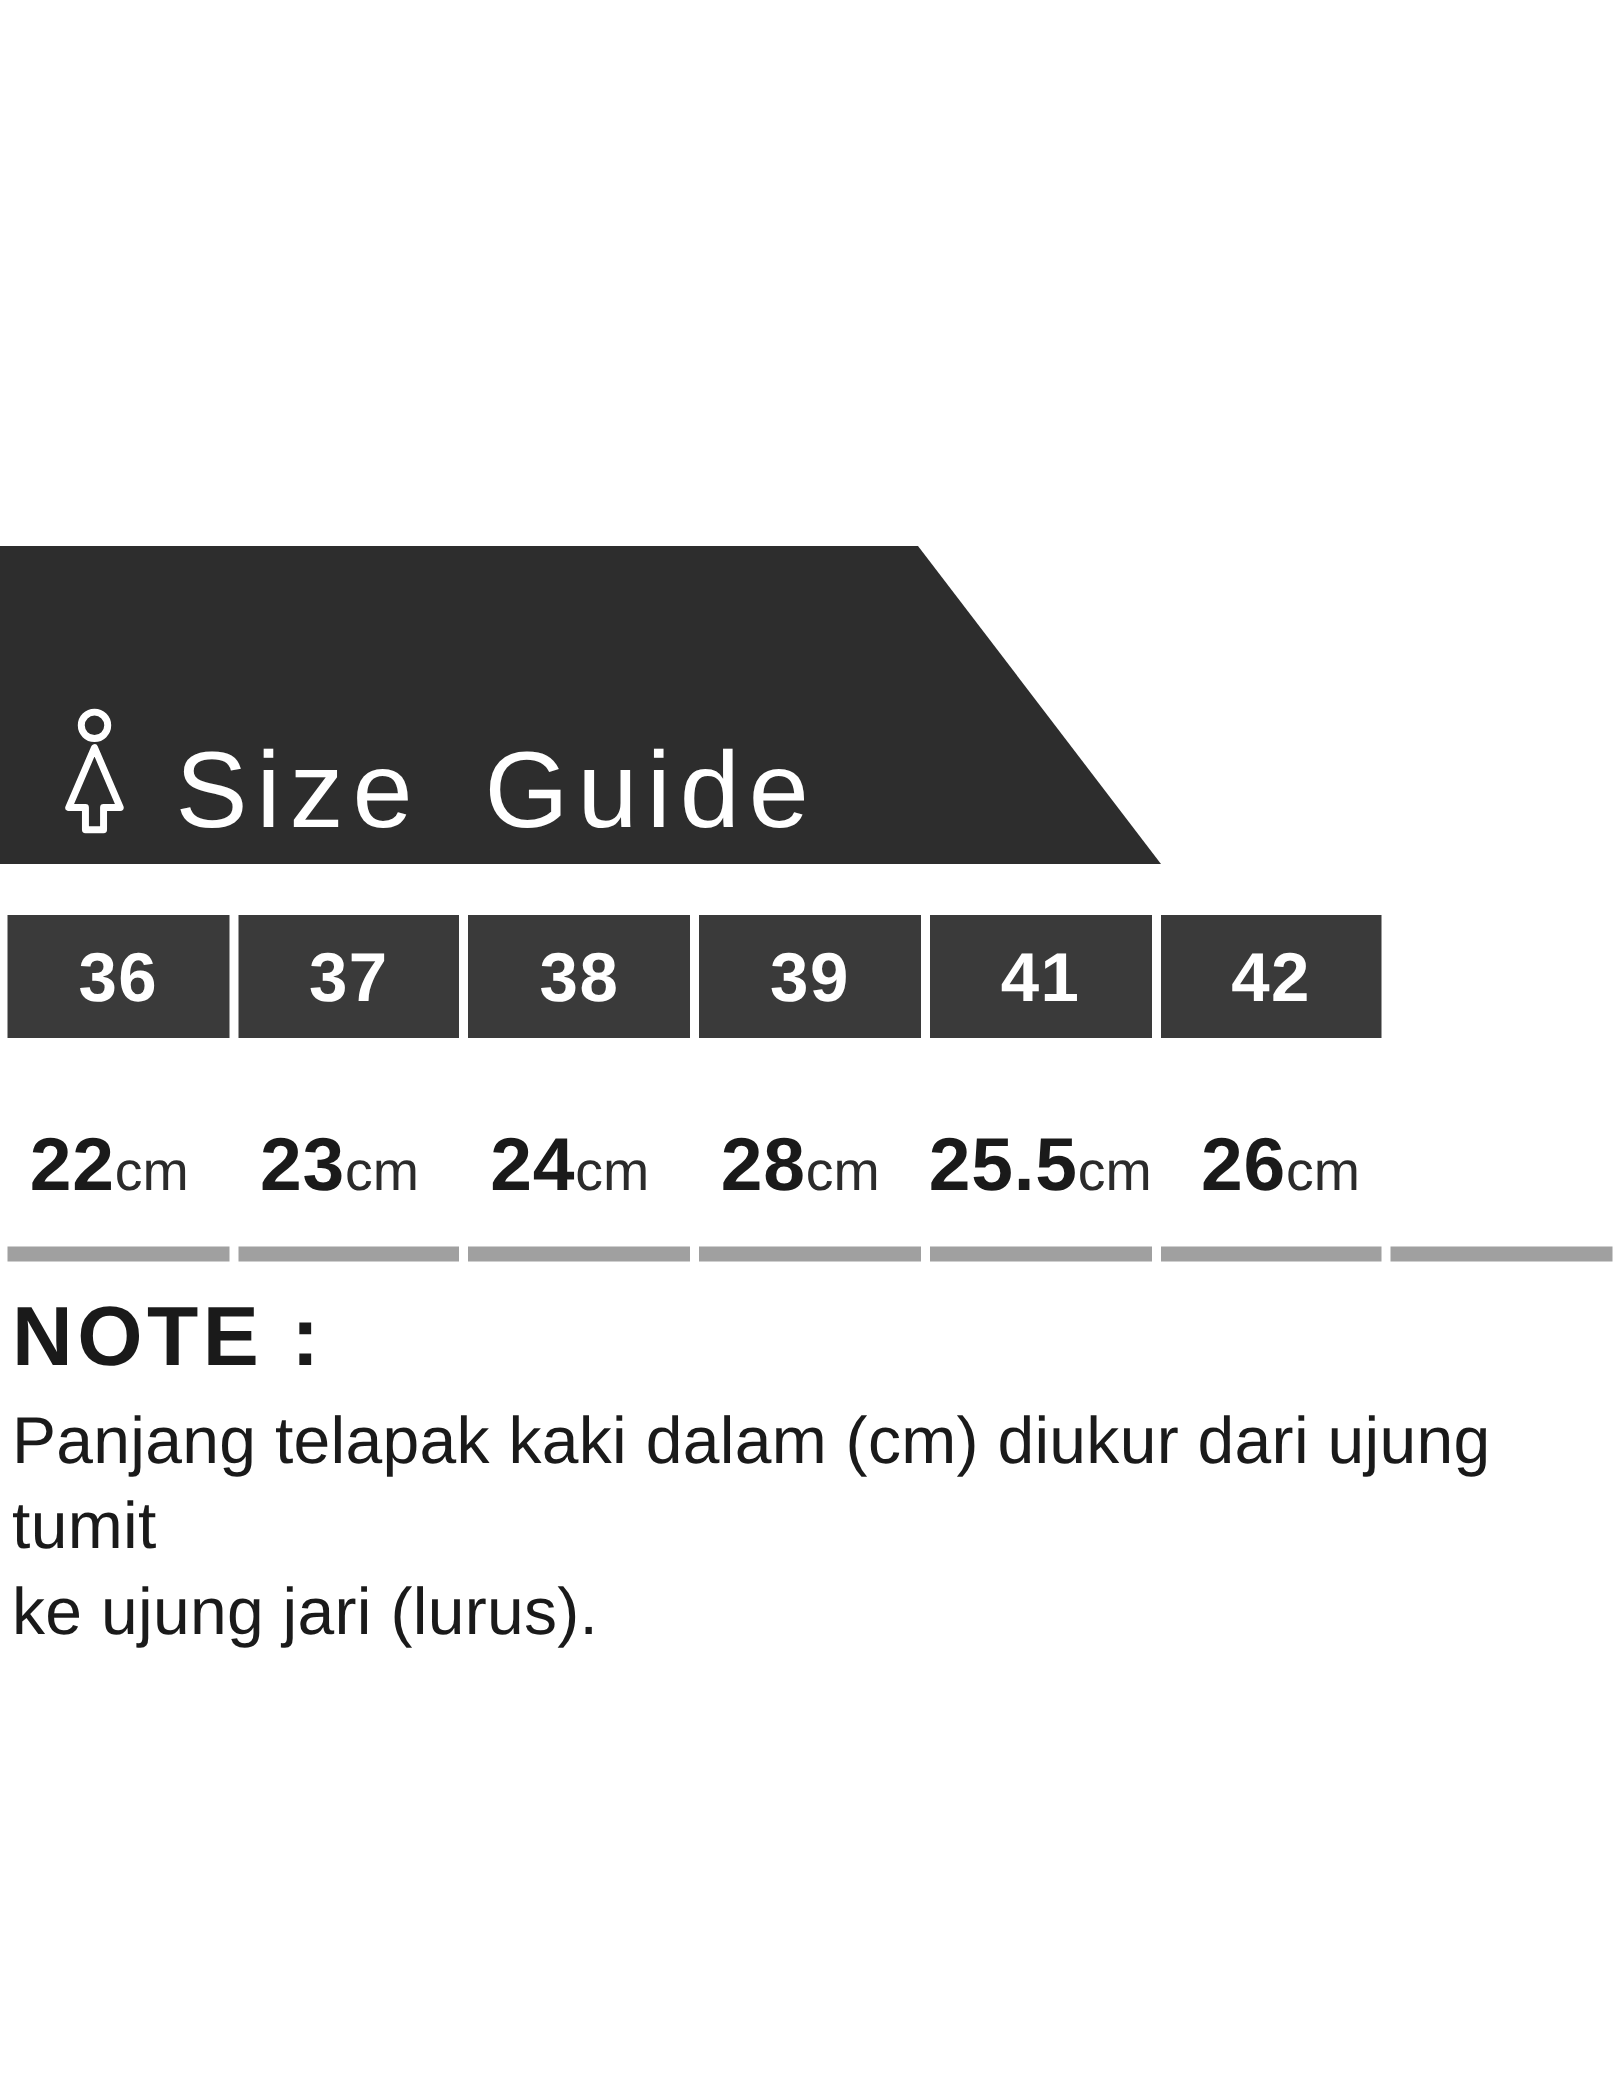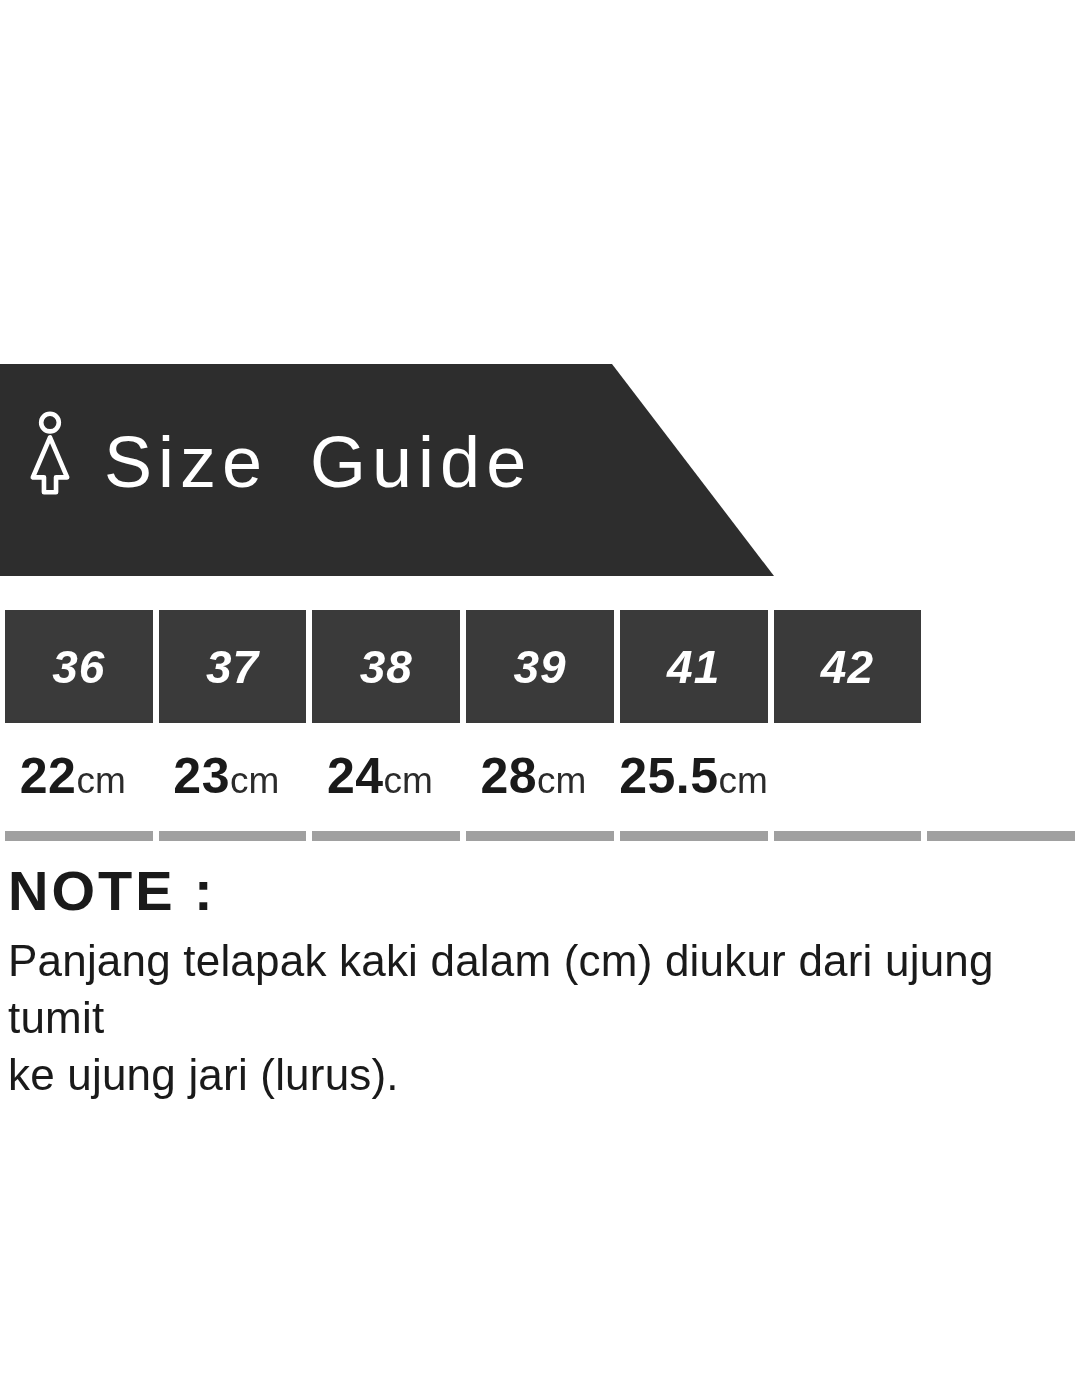--- a/index.html
+++ b/index.html
@@ -10,45 +10,45 @@
     font-family: "Liberation Sans", sans-serif;
     overflow: hidden;
   }
 
   
   .banner {
     position: absolute; left: 0; top: 364px;
     width: 1080px; height: 212px;
     background: var(--banner, #2d2d2d);
     clip-path: polygon(0 0, 612px 0, 774px 100%, 0 100%);
-    display: flex; align-items: center;
-    padding-left: 24px; box-sizing: border-box;
+    display: flex; align-items: flex-end;
+    padding-left: 37px; box-sizing: border-box;
   }
   .figure-icon {
     width: 52px; height: 90px;
     margin-right: 28px;
     transform: translateY(-14px);
     flex: 0 0 auto;
   }
   .banner-title {
     color: var(--size_text, #fff);
     font-size: 72px;
     letter-spacing: 6px;
     word-spacing: 16px;
     font-weight: 400;
     transform: translateY(-8px);
     white-space: nowrap;
   }
 
   
   .size-row {
     position: absolute; left: 0; top: 610px;
-    width: 1080px; height: 113px;
+    width: 1080px; height: 82px;
     display: grid; grid-template-columns: repeat(7, 1fr);
-    gap: 6px; padding: 0 5px; box-sizing: border-box; font-style: italic;
+    gap: 6px; padding: 0 5px; box-sizing: border-box;
   }
   .size-box {
     background: var(--box, #3a3a3a);
     color: var(--size_text, #fff);
     font-size: 46px; font-weight: 700; letter-spacing: 1px;
     display: flex; align-items: center; justify-content: center;
   }
 
   
   .length-row {
@@ -110,20 +110,21 @@
     <div class="size-box">41</div>
     <div class="size-box">42</div>
   </div>
 
 <div class="length-row">
     <div class="length-cell"><span class="num">22</span><span class="unit">cm</span></div>
     <div class="length-cell"><span class="num">23</span><span class="unit">cm</span></div>
     <div class="length-cell"><span class="num">24</span><span class="unit">cm</span></div>
     <div class="length-cell"><span class="num">28</span><span class="unit">cm</span></div>
     <div class="length-cell"><span class="num">25.5</span><span class="unit">cm</span></div>
+    <div class="length-cell"><span class="num">26</span><span class="unit">cm</span></div>
   </div>
 
 <div class="bar-row">
     <div class="bar"></div>
     <div class="bar"></div>
     <div class="bar"></div>
     <div class="bar"></div>
     <div class="bar"></div>
     <div class="bar"></div>
     <div class="bar"></div>

